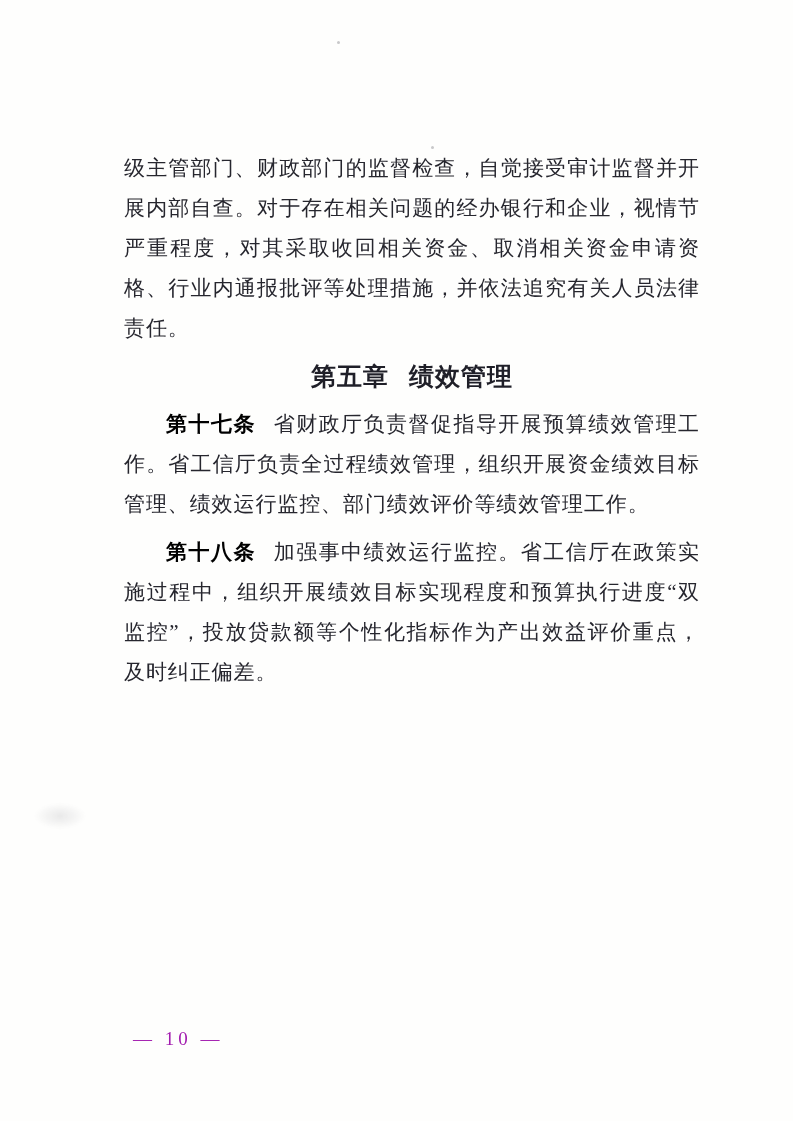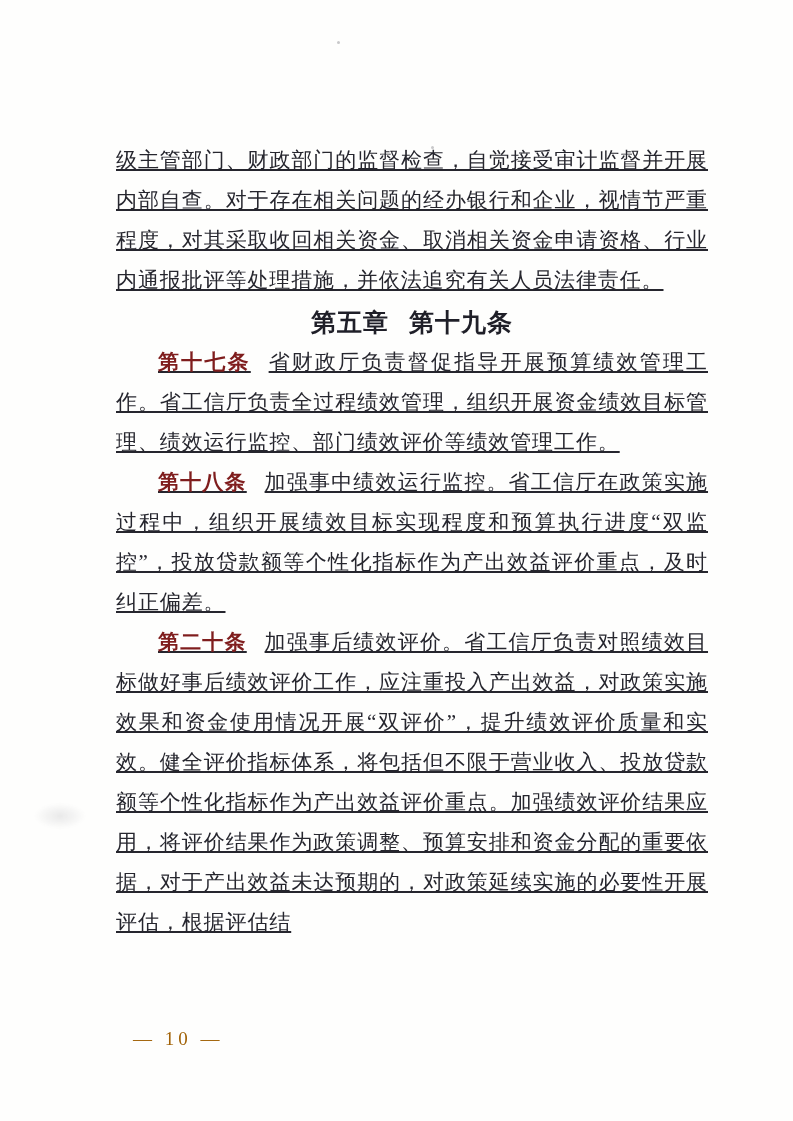--- a/index.html
+++ b/index.html
@@ -21,53 +21,52 @@
     left: 116px;
     top: 140px;
     width: 592px;
     font-size: 21px;
     line-height: 40px;
     letter-spacing: 0.9px;
     text-align: justify;
     text-justify: inter-character;
   }
   .text-block p {
-    margin: 0;
+    margin: 8px;
     padding: 0;
-    text-decoration: underline;
   }
   .para-article {
     text-indent: 2em;
   }
   .article-label {
     font-weight: bold;
     font-family: "Liberation Sans", "DejaVu Sans", sans-serif;
     margin-right: 0.85em;
-    color: #7f1d1d;
+    color: #000000;
   }
   .chapter-heading {
     margin: 2px 0 0 0;
     text-align: center;
     font-size: 25px;
     line-height: 40px;
     font-weight: bold;
     font-family: "Liberation Sans", "DejaVu Sans", sans-serif;
     color: #1f1f28;
     letter-spacing: 1px;
   }
   .chapter-heading .chapter-number {
     margin-right: 0.8em;
   }
   .page-footer {
     position: absolute;
     left: 133px;
     top: 1028px;
     font-size: 19px;
     letter-spacing: 4px;
-    color: #a16207;
+    color: #a21caf;
     font-family: "Liberation Serif", "DejaVu Serif", serif;
   }
   
   .scan-smudge {
     position: absolute;
     left: 34px;
     top: 803px;
     width: 52px;
     height: 26px;
     background: radial-gradient(ellipse at center, rgba(90,90,100,0.13), rgba(90,90,100,0) 70%);
@@ -92,33 +91,30 @@
 
   <div class="scan-smudge"></div>
   <div class="scan-speck-1"></div>
   <div class="scan-speck-2"></div>
 
   <main class="text-block">
 
     <p class="para-continuation">级主管部门、财政部门的监督检查，自觉接受审计监督并开展内部自查。对于存在相关问题的经办银行和企业，视情节严重程度，对其采取收回相关资金、取消相关资金申请资格、行业内通报批评等处理措施，并依法追究有关人员法律责任。</p>
 
     <h2 class="chapter-heading">
-      <span class="chapter-number">第五章</span><span class="chapter-title">第十九条</span>
+      <span class="chapter-number">第五章</span><span class="chapter-title">绩效管理</span>
     </h2>
 
     <p class="para-article">
       <span class="article-label">第十七条</span><span class="article-text">省财政厅负责督促指导开展预算绩效管理工作。省工信厅负责全过程绩效管理，组织开展资金绩效目标管理、绩效运行监控、部门绩效评价等绩效管理工作。</span>
     </p>
 
 
     <p class="para-article">
       <span class="article-label">第十八条</span><span class="article-text">加强事中绩效运行监控。省工信厅在政策实施过程中，组织开展绩效目标实现程度和预算执行进度“双监控”，投放贷款额等个性化指标作为产出效益评价重点，及时纠正偏差。</span>
     </p>
 
-    <p class="para-article">
-      <span class="article-label">第二十条</span><span class="article-text">加强事后绩效评价。省工信厅负责对照绩效目标做好事后绩效评价工作，应注重投入产出效益，对政策实施效果和资金使用情况开展“双评价”，提升绩效评价质量和实效。健全评价指标体系，将包括但不限于营业收入、投放贷款额等个性化指标作为产出效益评价重点。加强绩效评价结果应用，将评价结果作为政策调整、预算安排和资金分配的重要依据，对于产出效益未达预期的，对政策延续实施的必要性开展评估，根据评估结</span>
-    </p>
 
   </main>
 
   <footer class="page-footer">— 10 —</footer>
 
 </div>
 
 </body></html>

